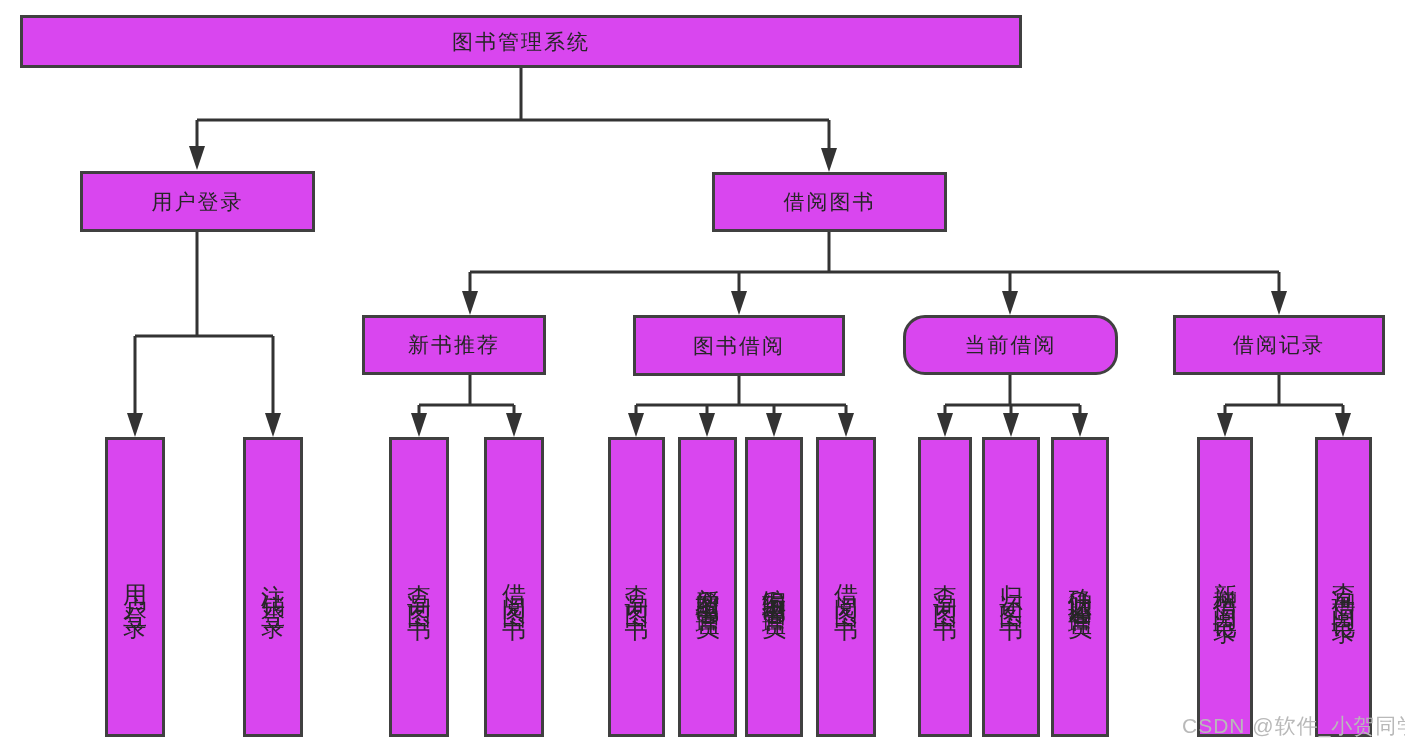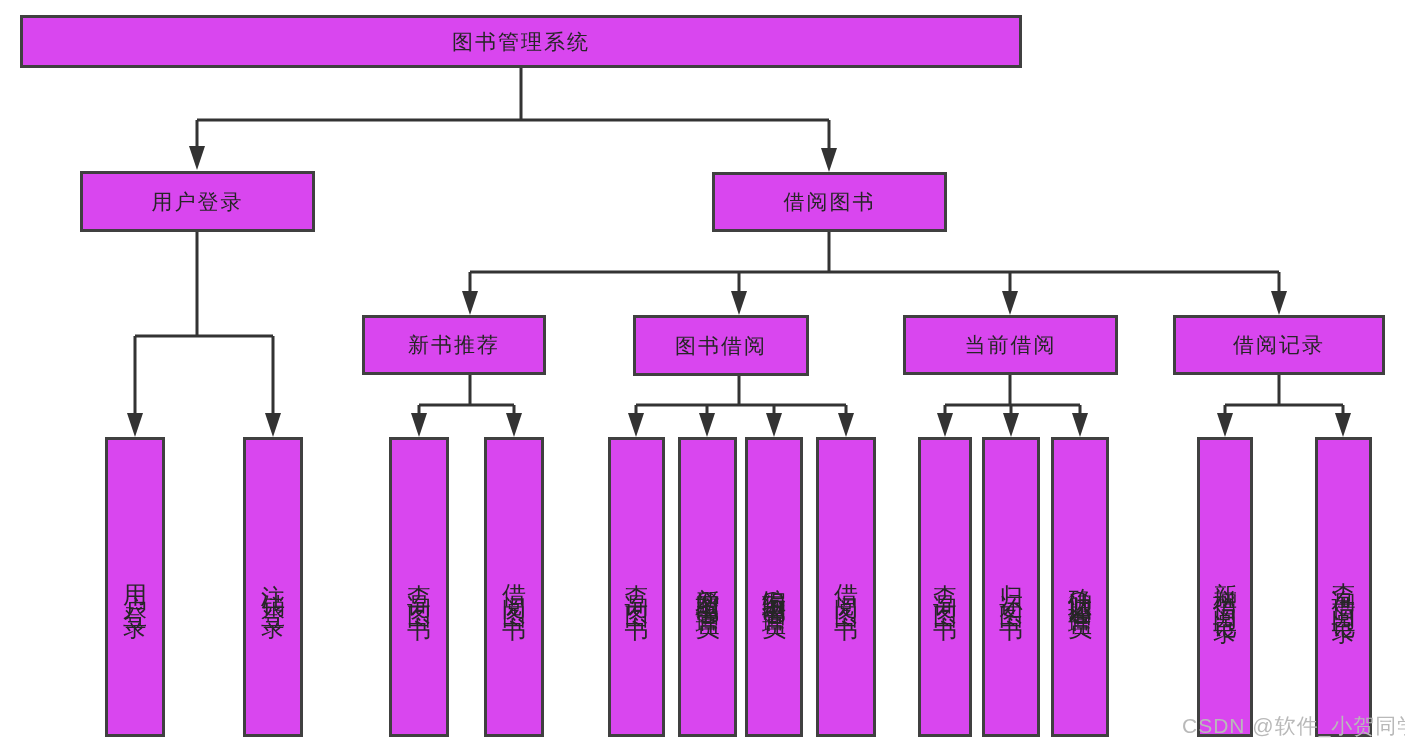--- a/index.html
+++ b/index.html
@@ -119,24 +119,24 @@
   <div class="node hnode" style="left:80px; top:171px; width:235px; height:61px;">
     <span>用户登录</span>
   </div>
   <div class="node hnode" style="left:712px; top:172px; width:235px; height:60px;">
     <span>借阅图书</span>
   </div>
 
   <div class="node hnode" style="left:362px; top:315px; width:184px; height:60px;">
     <span>新书推荐</span>
   </div>
-  <div class="node hnode" style="left:633px; top:315px; width:176px; height:61px;">
+  <div class="node hnode" style="left:633px; top:315px; width:212px; height:61px;">
     <span>图书借阅</span>
   </div>
-  <div class="node hnode" style="left:903px; top:315px; width:215px; height:60px;">
+  <div class="node hnode" style="left:903px; top:315px; width:215px; height:60px;border-radius:22px;">
     <span>当前借阅</span>
   </div>
   <div class="node hnode" style="left:1173px; top:315px; width:212px; height:60px;">
     <span>借阅记录</span>
   </div>
 
   <div class="node vnode" style="left:105px; width:60px;">
     <span class="vtext len4">用户登录</span>
   </div>
   <div class="node vnode" style="left:243px; width:60px;">

